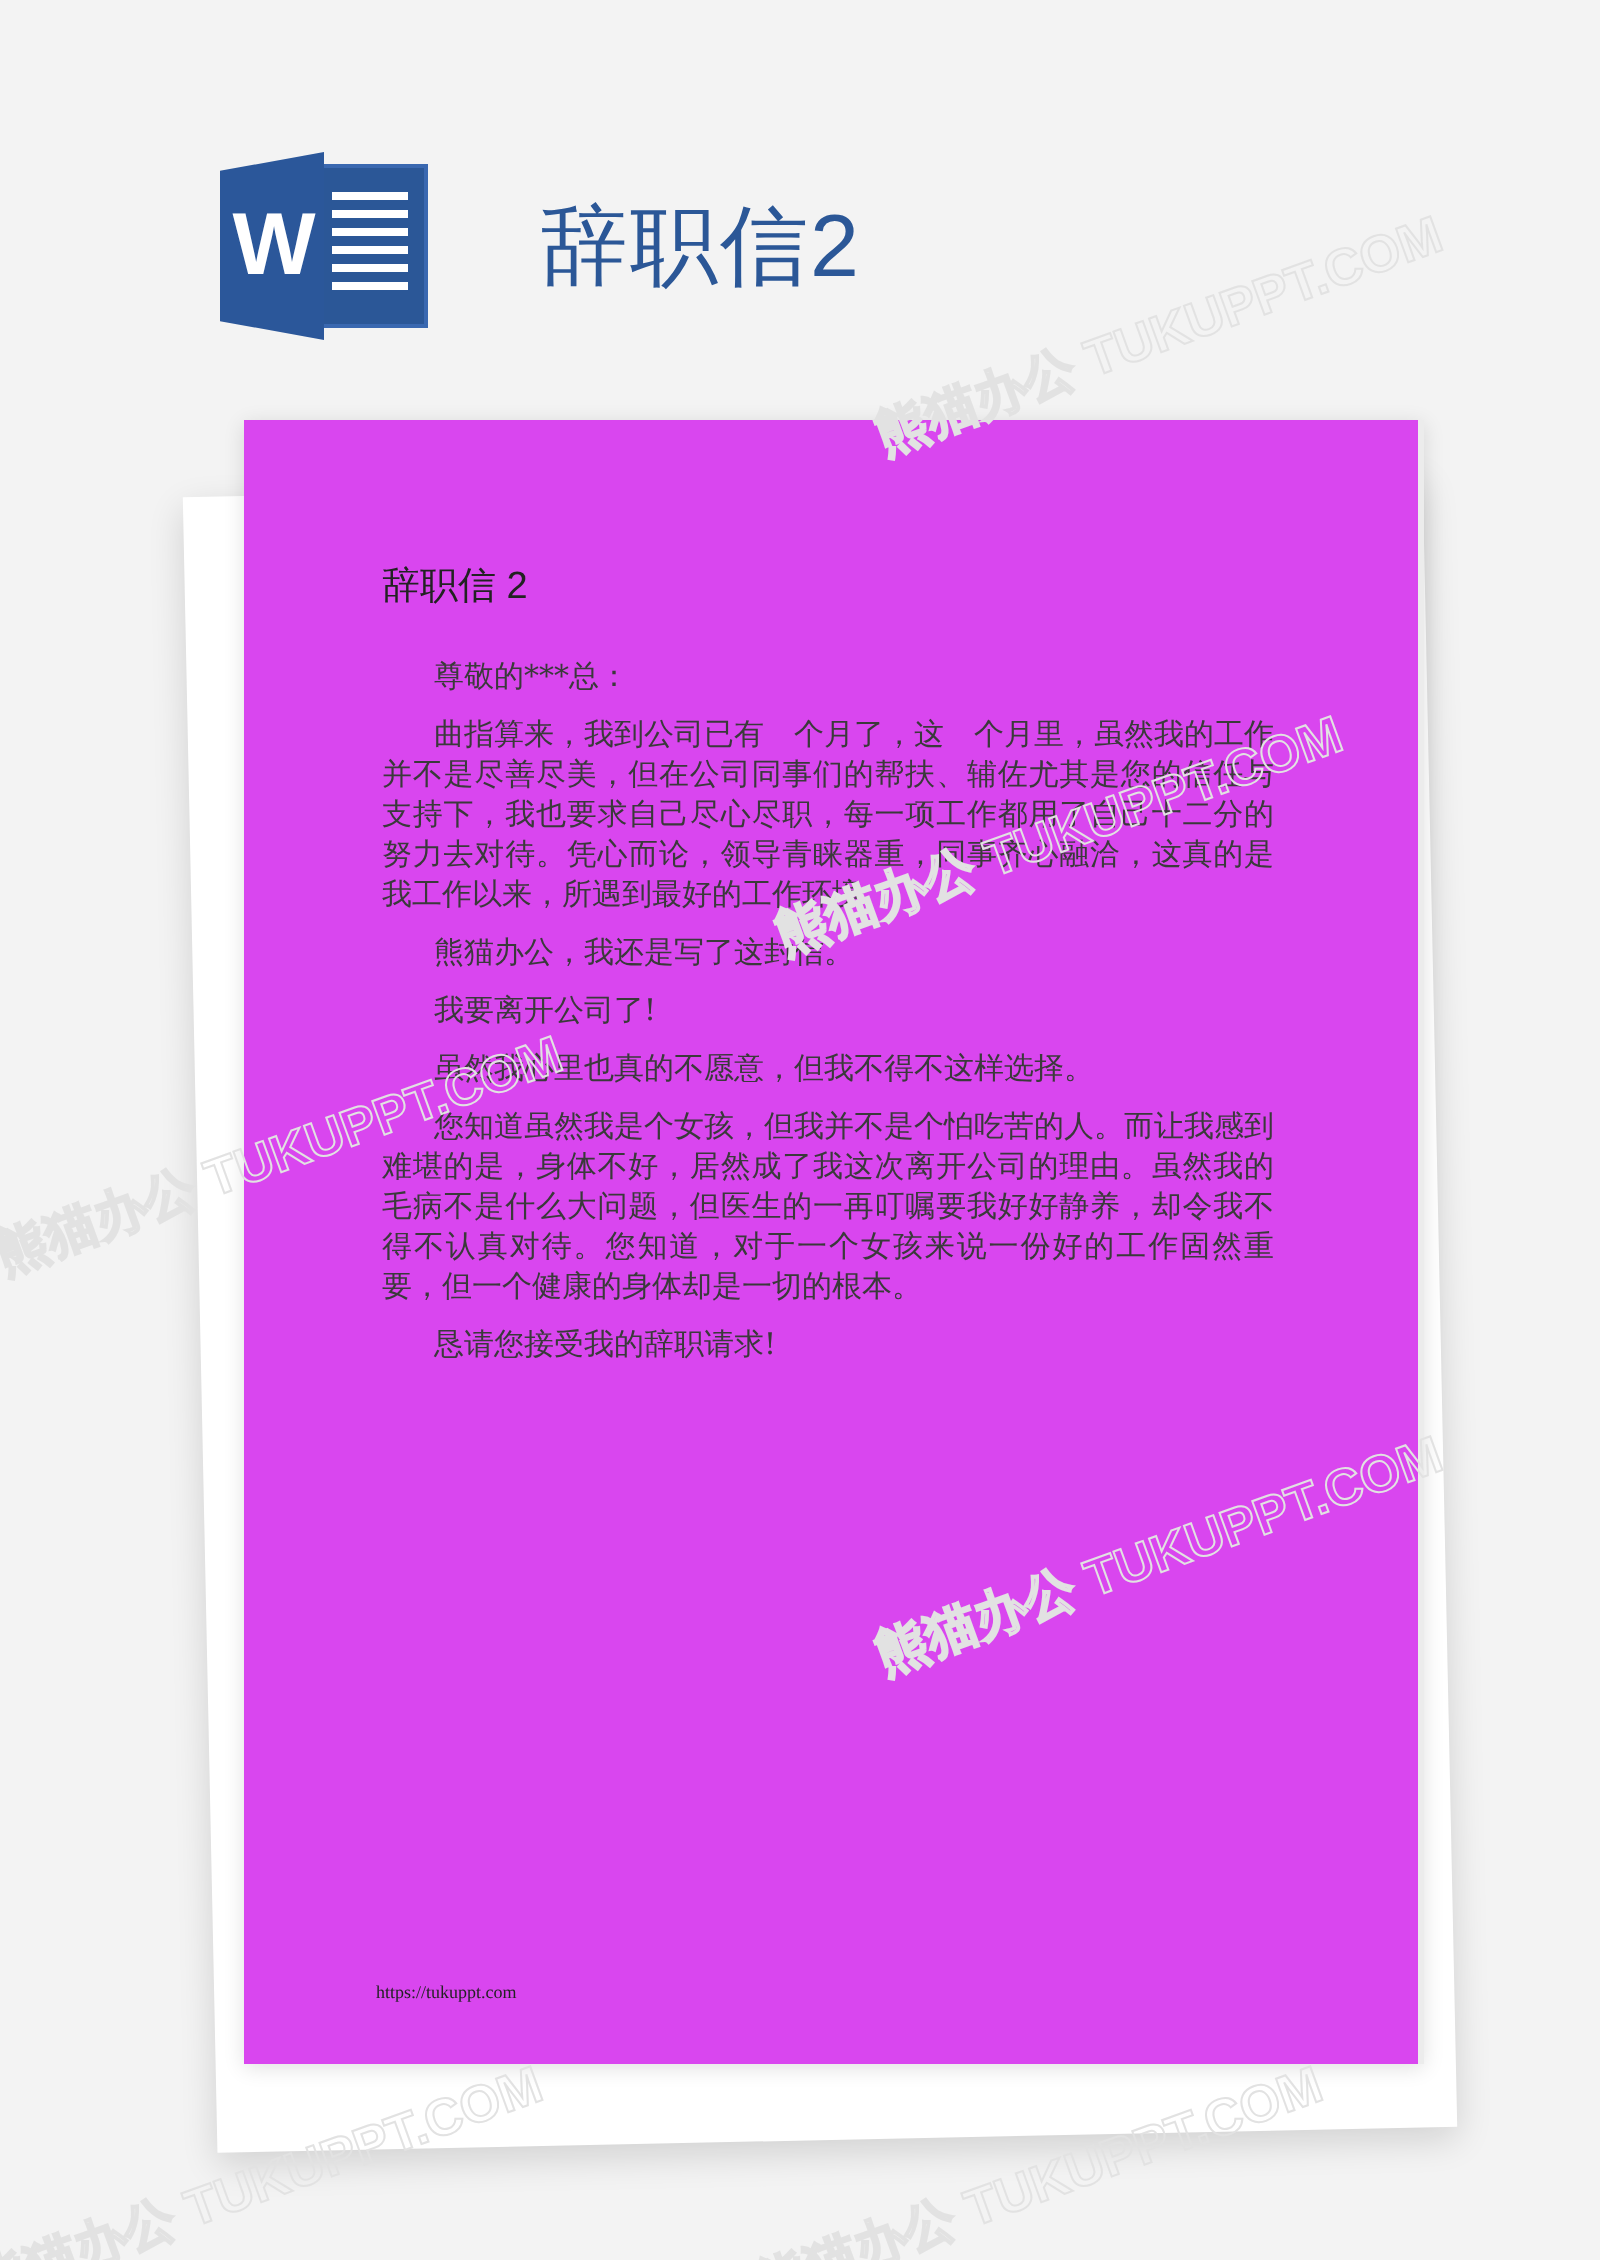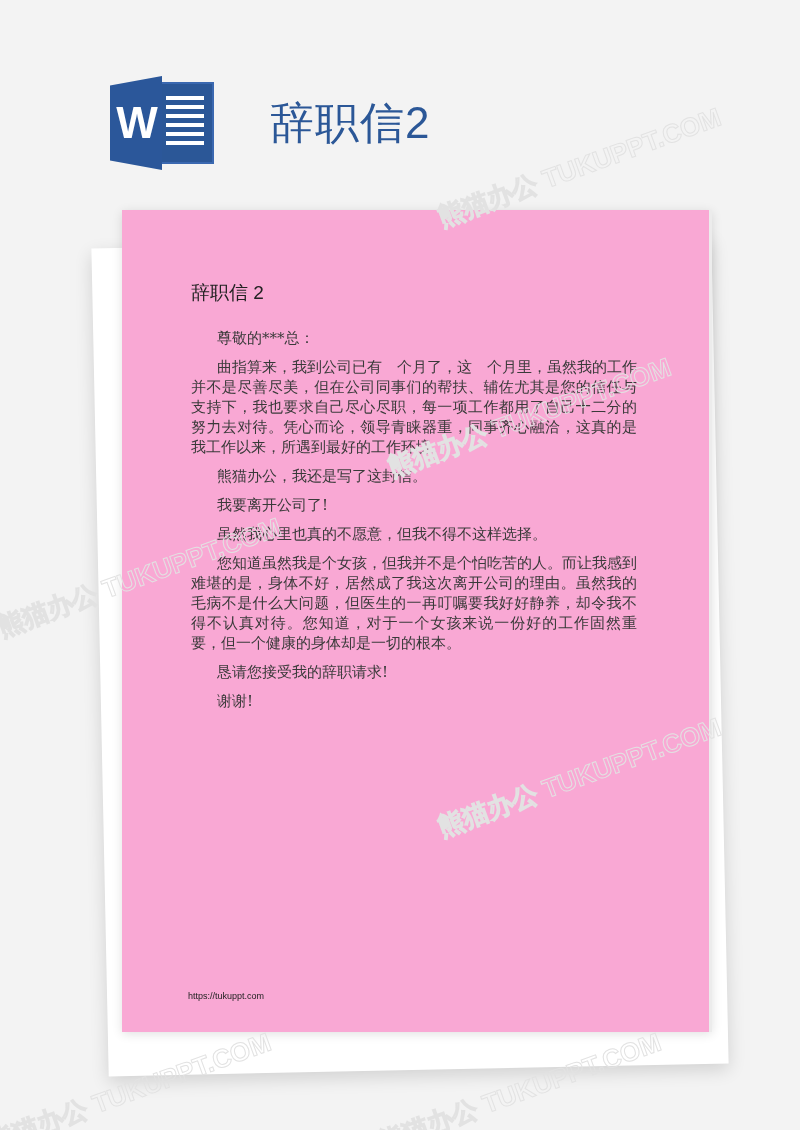--- a/index.html
+++ b/index.html
@@ -56,39 +56,39 @@
       z-index: 5;
     }
     .back-page {
       position: absolute; left: 100px; top: 242px; width: 620px; height: 828px;
       background: #ffffff;
       transform: rotate(-1.2deg);
       box-shadow: 0 6px 18px rgba(0,0,0,0.14);
     }
     .page {
       position: absolute; left: 122px; top: 210px; width: 587px; height: 822px;
-      background: #f9a8d4;
+      background: #d946ef;
       box-shadow: 0 2px 10px rgba(0,0,0,0.12);
       border-right: 3px solid #ececec;
     }
     .doc-title {
       position: absolute; left: 69px; top: 70px;
       font-family: "Liberation Sans", "DejaVu Sans", sans-serif;
       font-size: 19px; color: #222222;
     }
     .body {
       position: absolute; left: 69px; top: 118px; width: 446px;
       font-size: 15px; line-height: 20px; color: #3a3a3a;
     }
     .body p {
       margin: 0 0 9px 0; text-indent: 26px; text-align: justify;
     }
     .footer-link {
       position: absolute; left: 66px; top: 781px;
-      font-family: Liberation Sans, sans-serif;
+      font-family: Liberation Serif, serif;
       font-size: 9px; color: #222222;
     }
   </style>
 </head>
 <body>
 
 <div class="header">
   <div class="word-logo">
     <div class="doc">
       <div class="lines">
@@ -112,21 +112,20 @@
 <div class="page">
   <div class="doc-title">辞职信 2</div>
   <div class="body">
     <p>尊敬的***总：</p>
     <p>曲指算来，我到公司已有　个月了，这　个月里，虽然我的工作并不是尽善尽美，但在公司同事们的帮扶、辅佐尤其是您的信任与支持下，我也要求自己尽心尽职，每一项工作都用了自己十二分的努力去对待。凭心而论，领导青睐器重，同事齐心融洽，这真的是我工作以来，所遇到最好的工作环境。</p>
     <p>熊猫办公，我还是写了这封信。</p>
     <p>我要离开公司了!</p>
     <p>虽然我心里也真的不愿意，但我不得不这样选择。</p>
     <p>您知道虽然我是个女孩，但我并不是个怕吃苦的人。而让我感到难堪的是，身体不好，居然成了我这次离开公司的理由。虽然我的毛病不是什么大问题，但医生的一再叮嘱要我好好静养，却令我不得不认真对待。您知道，对于一个女孩来说一份好的工作固然重要，但一个健康的身体却是一切的根本。</p>
     <p>恳请您接受我的辞职请求!</p>
-    <p>谢谢!</p>
   </div>
   <div class="footer-link">https://tukuppt.com</div>
 </div>
 
 <div class="watermark" style="left:430px; top:150px;">熊猫办公 TUKUPPT.COM</div>
 <div class="watermark" style="left:-10px; top:560px;">熊猫办公 TUKUPPT.COM</div>
 <div class="watermark" style="left:380px; top:400px;">熊猫办公 TUKUPPT.COM</div>
 <div class="watermark" style="left:430px; top:760px;">熊猫办公 TUKUPPT.COM</div>
 <div class="watermark" style="left:-20px; top:1075px;">熊猫办公 TUKUPPT.COM</div>
 <div class="watermark" style="left:370px; top:1075px;">熊猫办公 TUKUPPT.COM</div>

